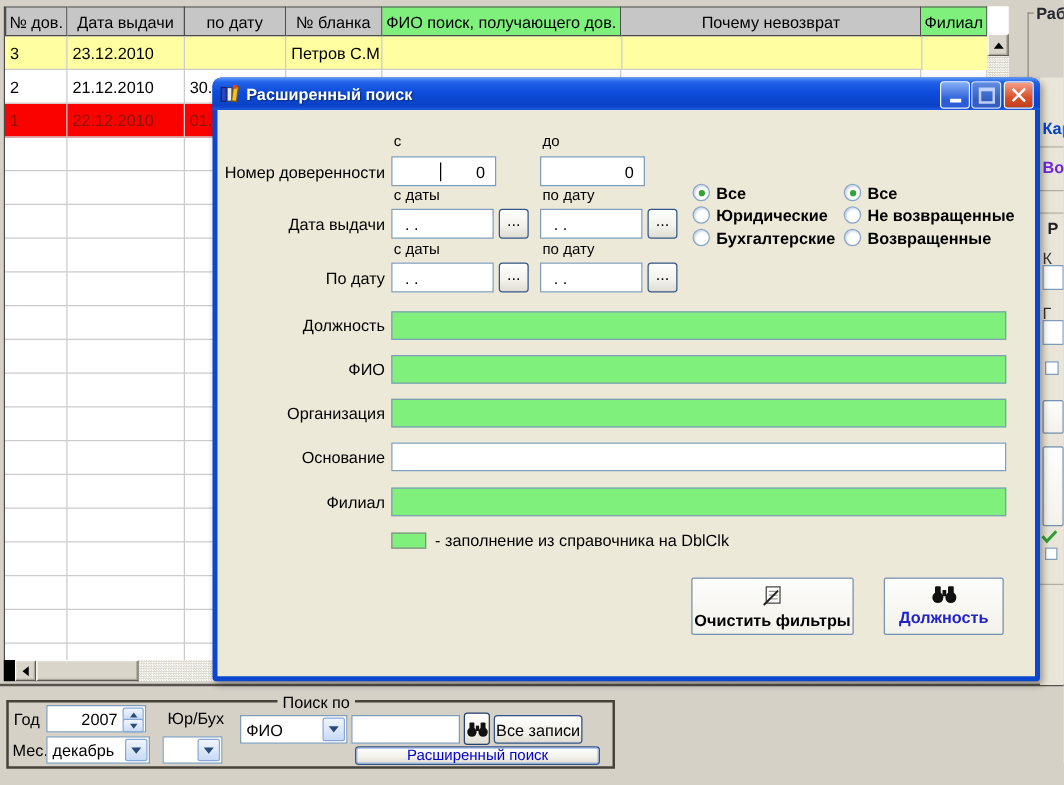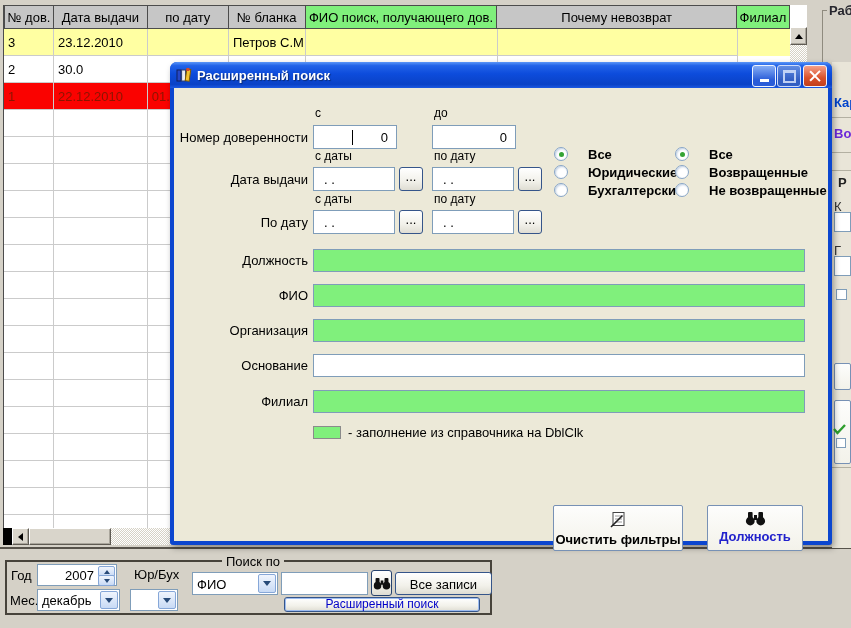--- a/index.html
+++ b/index.html
@@ -39,27 +39,27 @@
   .wb-min{background:linear-gradient(180deg,#86aef5,#2a5cd8 70%);}
   .wb-max{background:linear-gradient(180deg,#6e95e2,#3a63c2 70%);opacity:.85;}
   .wb-close{background:linear-gradient(180deg,#f5a088,#d9502a 60%,#c2401c);}
   #dlg-client{left:4px;top:26px;width:654px;height:453px;background:#ece9d8;}
   .flabel{text-align:right;width:134px;left:0;}
   .inp{background:#fff;border:1px solid #7f9db9;box-sizing:border-box;}
   .greenbg{background:#80f07c;}
   .xpbtn{background:linear-gradient(180deg,#ffffff,#f2f1ea 60%,#dfddd3);border:1px solid #35558a;border-radius:3px;
          box-sizing:border-box;text-align:center;}
   .bigbtn{border:1px solid #7791b5;border-radius:2px;background:linear-gradient(180deg,#fdfdfc,#f3f2ea);
-          text-align:center;box-sizing:border-box;margin-top:43px;}
+          text-align:center;box-sizing:border-box;}
   .radio-row{display:flex;align-items:center;height:18px;}
   .radio{width:12px;height:12px;border-radius:50%;background:#fff;border:1px solid #88a5c6;
          box-shadow:inset 1px 1px 2px #c3d2e4;flex:0 0 auto;}
   .radio.checked{display:flex;align-items:center;justify-content:center;}
   .radio.checked::after{content:"";width:5px;height:5px;border-radius:50%;background:#35a435;}
-  .radio-lbl{font-weight:bold;margin-left:20px;white-space:nowrap;}
+  .radio-lbl{font-weight:bold;margin-left:5px;white-space:nowrap;}
   
   .xparrow{position:absolute;right:1px;top:1px;width:16px;bottom:1px;border:1px solid #86a7d8;border-radius:2px;
            background:linear-gradient(180deg,#f0f5fd,#c8daf5);display:flex;align-items:center;justify-content:center;}
   .xpspin{position:absolute;right:1px;width:15px;height:9px;border:1px solid #86a7d8;border-radius:2px;
           background:linear-gradient(180deg,#f0f5fd,#c8daf5);display:flex;align-items:center;justify-content:center;}
   .spin-tri-up{width:0;height:0;border-left:3px solid transparent;border-right:3px solid transparent;border-bottom:4px solid #274a78;}
   .spin-tri-dn{width:0;height:0;border-left:3px solid transparent;border-right:3px solid transparent;border-top:4px solid #274a78;}
   .hline{background:#b3b0a2;height:1px;}
 </style>
 </head>
@@ -80,20 +80,21 @@
     <div class="row7 rowyellow">
       <div class="tcell">3</div>
       <div class="tcell">23.12.2010</div>
       <div class="tcell"></div>
       <div class="tcell">Петров С.М.</div>
       <div class="tcell"></div>
       <div class="tcell"></div>
     </div>
     <div class="row7">
       <div class="tcell">2</div>
+      <div class="tcell">21.12.2010</div>
       <div class="tcell">30.0</div>
       <div class="tcell"></div>
       <div class="tcell"></div>
       <div class="tcell"></div>
       <div class="tcell"></div>
     </div>
     <div class="row7 rowred">
       <div class="tcell">1</div>
       <div class="tcell">22.12.2010</div>
       <div class="tcell">01.0</div>
@@ -343,25 +344,25 @@
           </div>
       </div>
 
       <div class="abs" style="left:501px;top:57px;">
         <div class="radio-row">
             <span class="radio checked"></span>
             <span class="radio-lbl">Все</span>
           </div>
         <div class="radio-row">
             <span class="radio"></span>
+            <span class="radio-lbl">Не возвращенные</span>
+          </div>
+        <div class="radio-row">
+            <span class="radio"></span>
             <span class="radio-lbl">Возвращенные</span>
-          </div>
-        <div class="radio-row">
-            <span class="radio"></span>
-            <span class="radio-lbl">Не возвращенные</span>
           </div>
       </div>
 
       <div class="abs flabel" style="top:84px;">Дата выдачи</div>
       <div class="abs small" style="left:141px;top:61px;">с даты</div>
       <div class="abs inp" style="left:139px;top:79px;width:82px;height:24px;padding:4px 0 0 10px;">. .</div>
       <div class="abs xpbtn" style="left:225px;top:79px;width:24px;height:24px;padding-top:1px;">...</div>
       <div class="abs small" style="left:260px;top:61px;">по дату</div>
       <div class="abs inp" style="left:258px;top:79px;width:82px;height:24px;padding:4px 0 0 10px;">. .</div>
       <div class="abs xpbtn" style="left:344px;top:79px;width:24px;height:24px;padding-top:1px;">...</div>
@@ -457,17 +458,17 @@
   <div class="abs xpbtn" style="left:371px;top:570px;width:21px;height:26px;border-color:#26426e;display:flex;align-items:center;justify-content:center;">
     <svg width="18" height="13" viewBox="0 0 21 15">
       <rect x="3" y="1" width="4.6" height="6" rx="1" fill="#111"></rect>
         <rect x="13.4" y="1" width="4.6" height="6" rx="1" fill="#111"></rect>
       <rect x="9" y="4" width="3" height="5" fill="#111"></rect>
       <circle cx="5.3" cy="10" r="4.4" fill="#111"></circle>
         <circle cx="15.7" cy="10" r="4.4" fill="#111"></circle>
     </svg>
   </div>
 
-  <div class="abs xpbtn" style="left:395px;top:572px;width:97px;height:23px;padding-top:4px;">Все записи</div>
+  <div class="abs xpbtn" style="left:395px;top:572px;width:71px;height:23px;padding-top:4px;">Все записи</div>
 
   <div class="abs xpbtn" style="left:284px;top:597px;width:196px;height:15px;box-shadow:inset 0 0 0 1px #9dbcf0;font-size:12px;line-height:12px;color:#0000c8;">Расширенный поиск</div>
 
 </div>
 
 </body></html>

